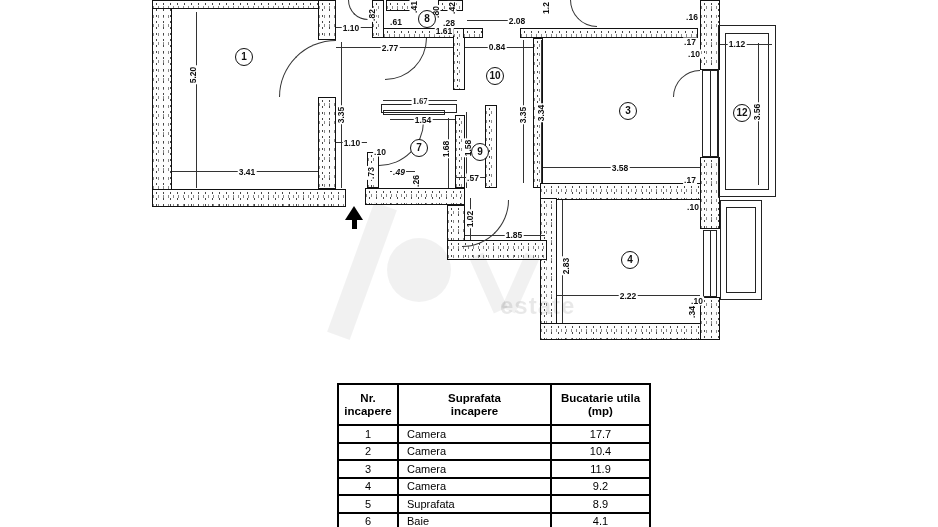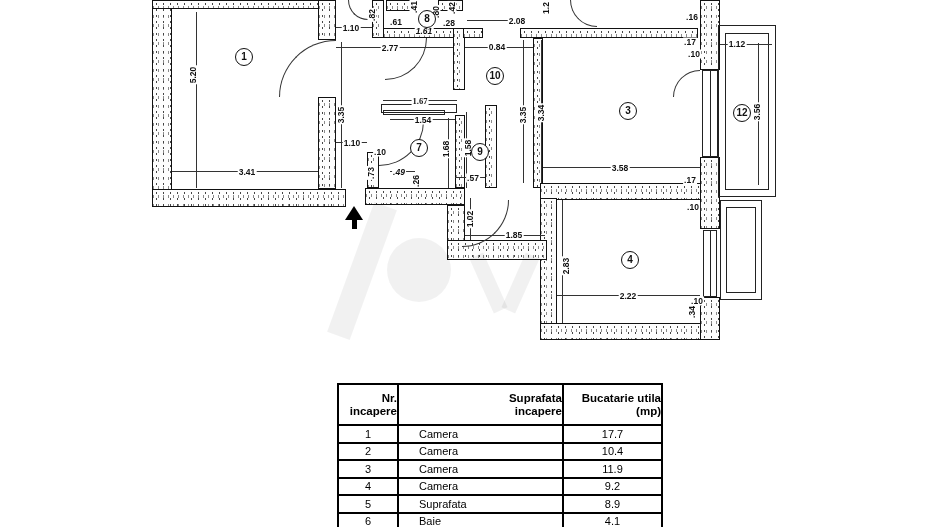--- a/index.html
+++ b/index.html
@@ -37,23 +37,23 @@
   .arrowstem{position:absolute;background:#000;z-index:6;}
   
   .wm{position:absolute;z-index:50;pointer-events:none;}
   .wm-shape{background:rgba(0,0,0,0.055);}
   .wm-circle{border-radius:50%;}
   .wm-text{color:rgba(0,0,0,0.09);font-size:24px;font-weight:bold;letter-spacing:1px;}
   
   #areatable{position:absolute;left:337px;top:383px;border-collapse:collapse;z-index:5;
       font-family:"Liberation Sans",sans-serif;}
   #areatable th,#areatable td{border:2px solid #000;color:#000;padding:0;}
-  #areatable th{font-size:11.5px;font-weight:bold;line-height:13px;height:39px;text-align:right;}
+  #areatable th{font-size:11.5px;font-weight:bold;line-height:13px;height:39px;text-align:center;}
   #areatable td{font-size:11px;height:15.5px;text-align:center;}
-  #areatable td.name{text-align:left;padding-left:20px;}
+  #areatable td.name{text-align:left;padding-left:8px;}
   .c1{width:58px;} .c2{width:143px;} .c3{width:97px;}
 </style>
 </head>
 <body>
 
 <div id="page">
 
   <div>
     <div class="w" style="left:152px;top:0;width:20px;height:207px;"></div>
     <div class="w" style="left:152px;top:0;width:184px;height:9px;"></div>
@@ -127,21 +127,21 @@
     <div class="arrowstem" style="left:352px;top:219px;width:5px;height:10px;"></div>
 
     <div id="dims">
         <span class="dim v" style="left: 193px; top: 75px;">5.20</span>
         <span class="dim" style="left: 247px; top: 172px;">3.41</span>
         <span class="dim" style="left: 351px; top: 28px;">1.10</span>
         <span class="dim v" style="left: 341px; top: 115px;">3.35</span>
         <span class="dim" style="left: 352px; top: 143px;">1.10</span>
         <span class="dim v" style="left: 372px; top: 15px;">.82</span>
         <span class="dim" style="left: 396px; top: 22px;">.61</span>
-        <span class="dim" style="left: 424px; top: 31px; font-style: italic;">1.61</span>
+        <span class="dim" style="left: 444px; top: 31px;">1.61</span>
         <span class="dim v" style="left: 414px; top: 7px;">.41</span>
         <span class="dim v" style="left: 436px; top: 12px;">.80</span>
         <span class="dim v" style="left: 452px; top: 8px;">.42</span>
         <span class="dim" style="left: 449px; top: 23px;">.28</span>
         <span class="dim" style="left: 390px; top: 48px;">2.77</span>
         <span class="dim" style="left: 497px; top: 47px;">0.84</span>
         <span class="dim" style="left: 517px; top: 21px;">2.08</span>
         <span class="dim v" style="left: 546px; top: 8px;">1.2</span>
         <span class="dim" style="left: 737px; top: 44px;">1.12</span>
         <span class="dim v" style="left: 757px; top: 112px;">3.56</span>
@@ -178,20 +178,21 @@
         <span class="rn" style="left: 480px; top: 152px;">9</span>
         <span class="rn" style="left: 495px; top: 76px;">10</span>
         <span class="rn" style="left: 742px; top: 113px;">12</span>
       </div>
   </div>
 
   <div class="wm wm-shape" style="left:350px;top:202px;width:24px;height:138px;transform:rotate(20deg);"></div>
   <div class="wm wm-shape wm-circle" style="left:387px;top:238px;width:64px;height:64px;"></div>
   <div class="wm wm-shape" style="left:481px;top:253px;width:15px;height:60px;transform:rotate(-24deg);"></div>
   <div class="wm wm-shape" style="left:513px;top:253px;width:15px;height:60px;transform:rotate(24deg);"></div>
+  <div class="wm wm-text" style="left:500px;top:292px;">estate</div>
 
   <table id="areatable">
     <thead>
       <tr>
         <th class="c1">
           <div>Nr.</div>
           <div>incapere</div>
         </th>
         <th class="c2">
           <div>Suprafata</div>

